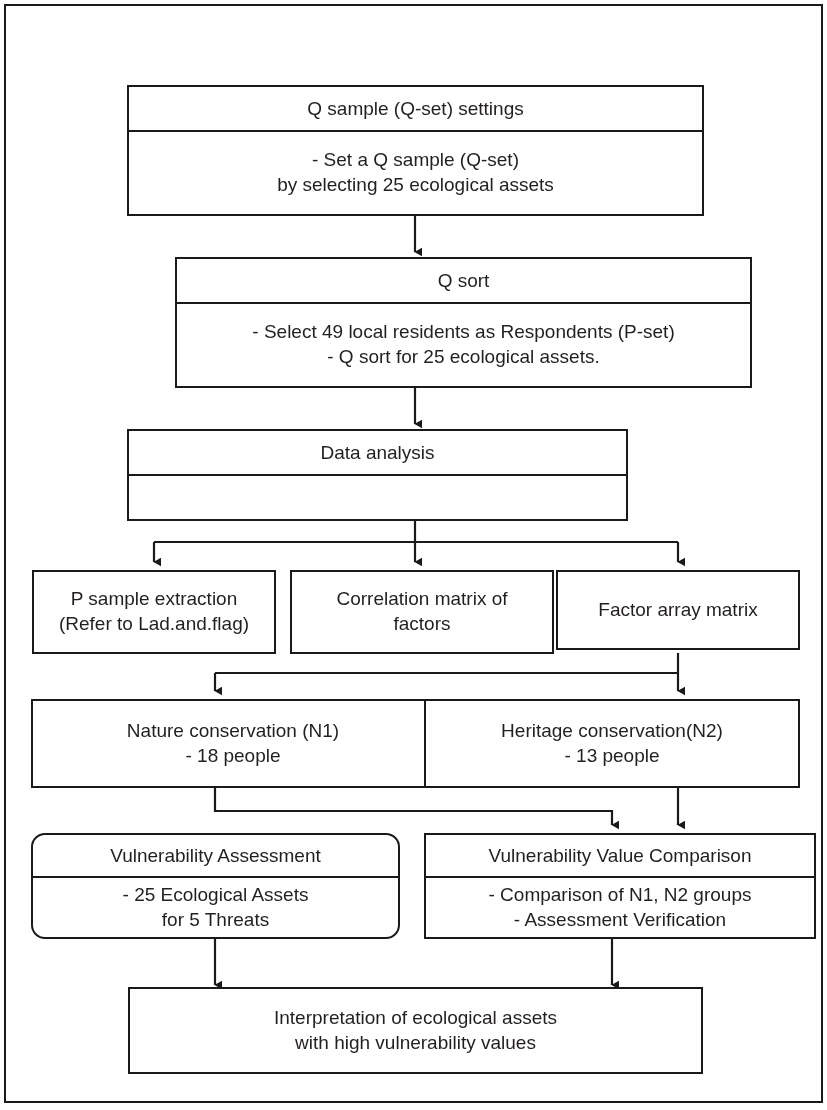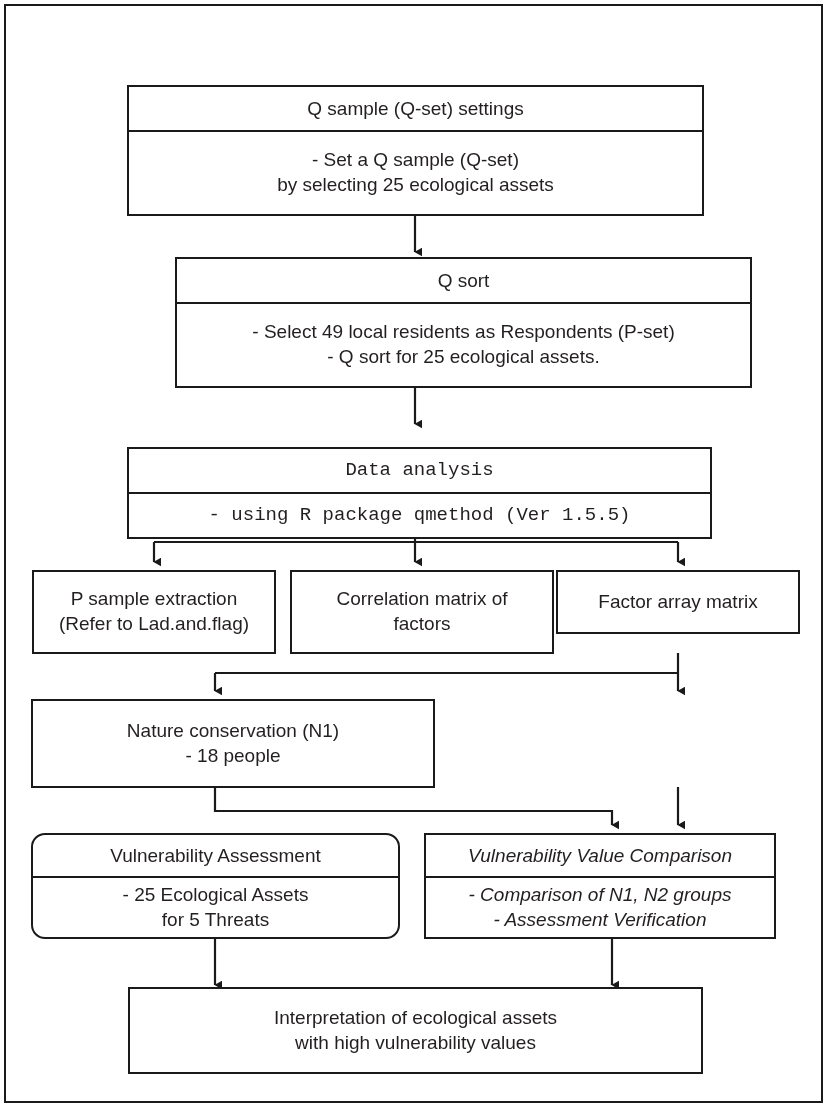--- a/index.html
+++ b/index.html
@@ -117,52 +117,55 @@
     <div class="node-body">-  Set a Q sample (Q-set)
 by selecting 25 ecological assets</div>
   </div>
 
   <div class="node" style="left:127px; top:257px; width:577px; height:131px;margin-left:48px;">
     <div class="node-header" style="height:45px;">Q sort</div>
     <div class="node-body">- Select 49 local residents as Respondents (P-set)
 - Q sort for 25 ecological assets.</div>
   </div>
 
-  <div class="node" style="left:127px; top:447px; width:585px; height:92px;font-family:Liberation Mono, monospace;">
+  <div class="node" style="left:127px; top:429px; width:501px; height:92px;">
     <div class="node-header" style="height:45px;">Data analysis</div>
-    <div class="node-body">- using R package qmethod (Ver 1.5.5)</div>
   </div>
 
   <div class="node single" style="left:32px; top:570px; width:244px; height:84px;justify-content:center;">
     <div class="node-body">P sample extraction
 (Refer to Lad.and.flag)</div>
   </div>
 
   <div class="node single" style="left:290px; top:570px; width:264px; height:84px;">
     <div class="node-body">Correlation matrix of
 factors</div>
   </div>
 
-  <div class="node single" style="left:556px; top:570px; width:244px; height:64px;">
+  <div class="node single" style="left:556px; top:570px; width:244px; height:80px;">
     <div class="node-body">Factor array matrix</div>
   </div>
 
   <div class="node single" style="left:31px; top:699px; width:404px; height:89px;">
     <div class="node-body">Nature conservation (N1)
 - 18 people</div>
   </div>
 
+  <div class="node single" style="left:424px; top:699px; width:376px; height:89px;">
+    <div class="node-body">Heritage conservation(N2)
+- 13 people</div>
+  </div>
 
   <div class="node" style="left:31px; top:833px; width:369px; height:106px;border-radius:14px;">
     <div class="node-header" style="height:43px;">Vulnerability Assessment</div>
     <div class="node-body">- 25 Ecological Assets
 for 5 Threats</div>
   </div>
 
-  <div class="node" style="left:424px; top:833px; width:352px; height:106px;font-style:italic;">
+  <div class="node" style="left:424px; top:833px; width:392px; height:106px;">
     <div class="node-header" style="height:43px;">Vulnerability Value Comparison</div>
     <div class="node-body">-   Comparison of N1, N2  groups
 -  Assessment Verification</div>
   </div>
 
   <div class="node single" style="left:128px; top:987px; width:575px; height:87px;">
     <div class="node-body">Interpretation of ecological assets
 with high vulnerability values</div>
   </div>
 

